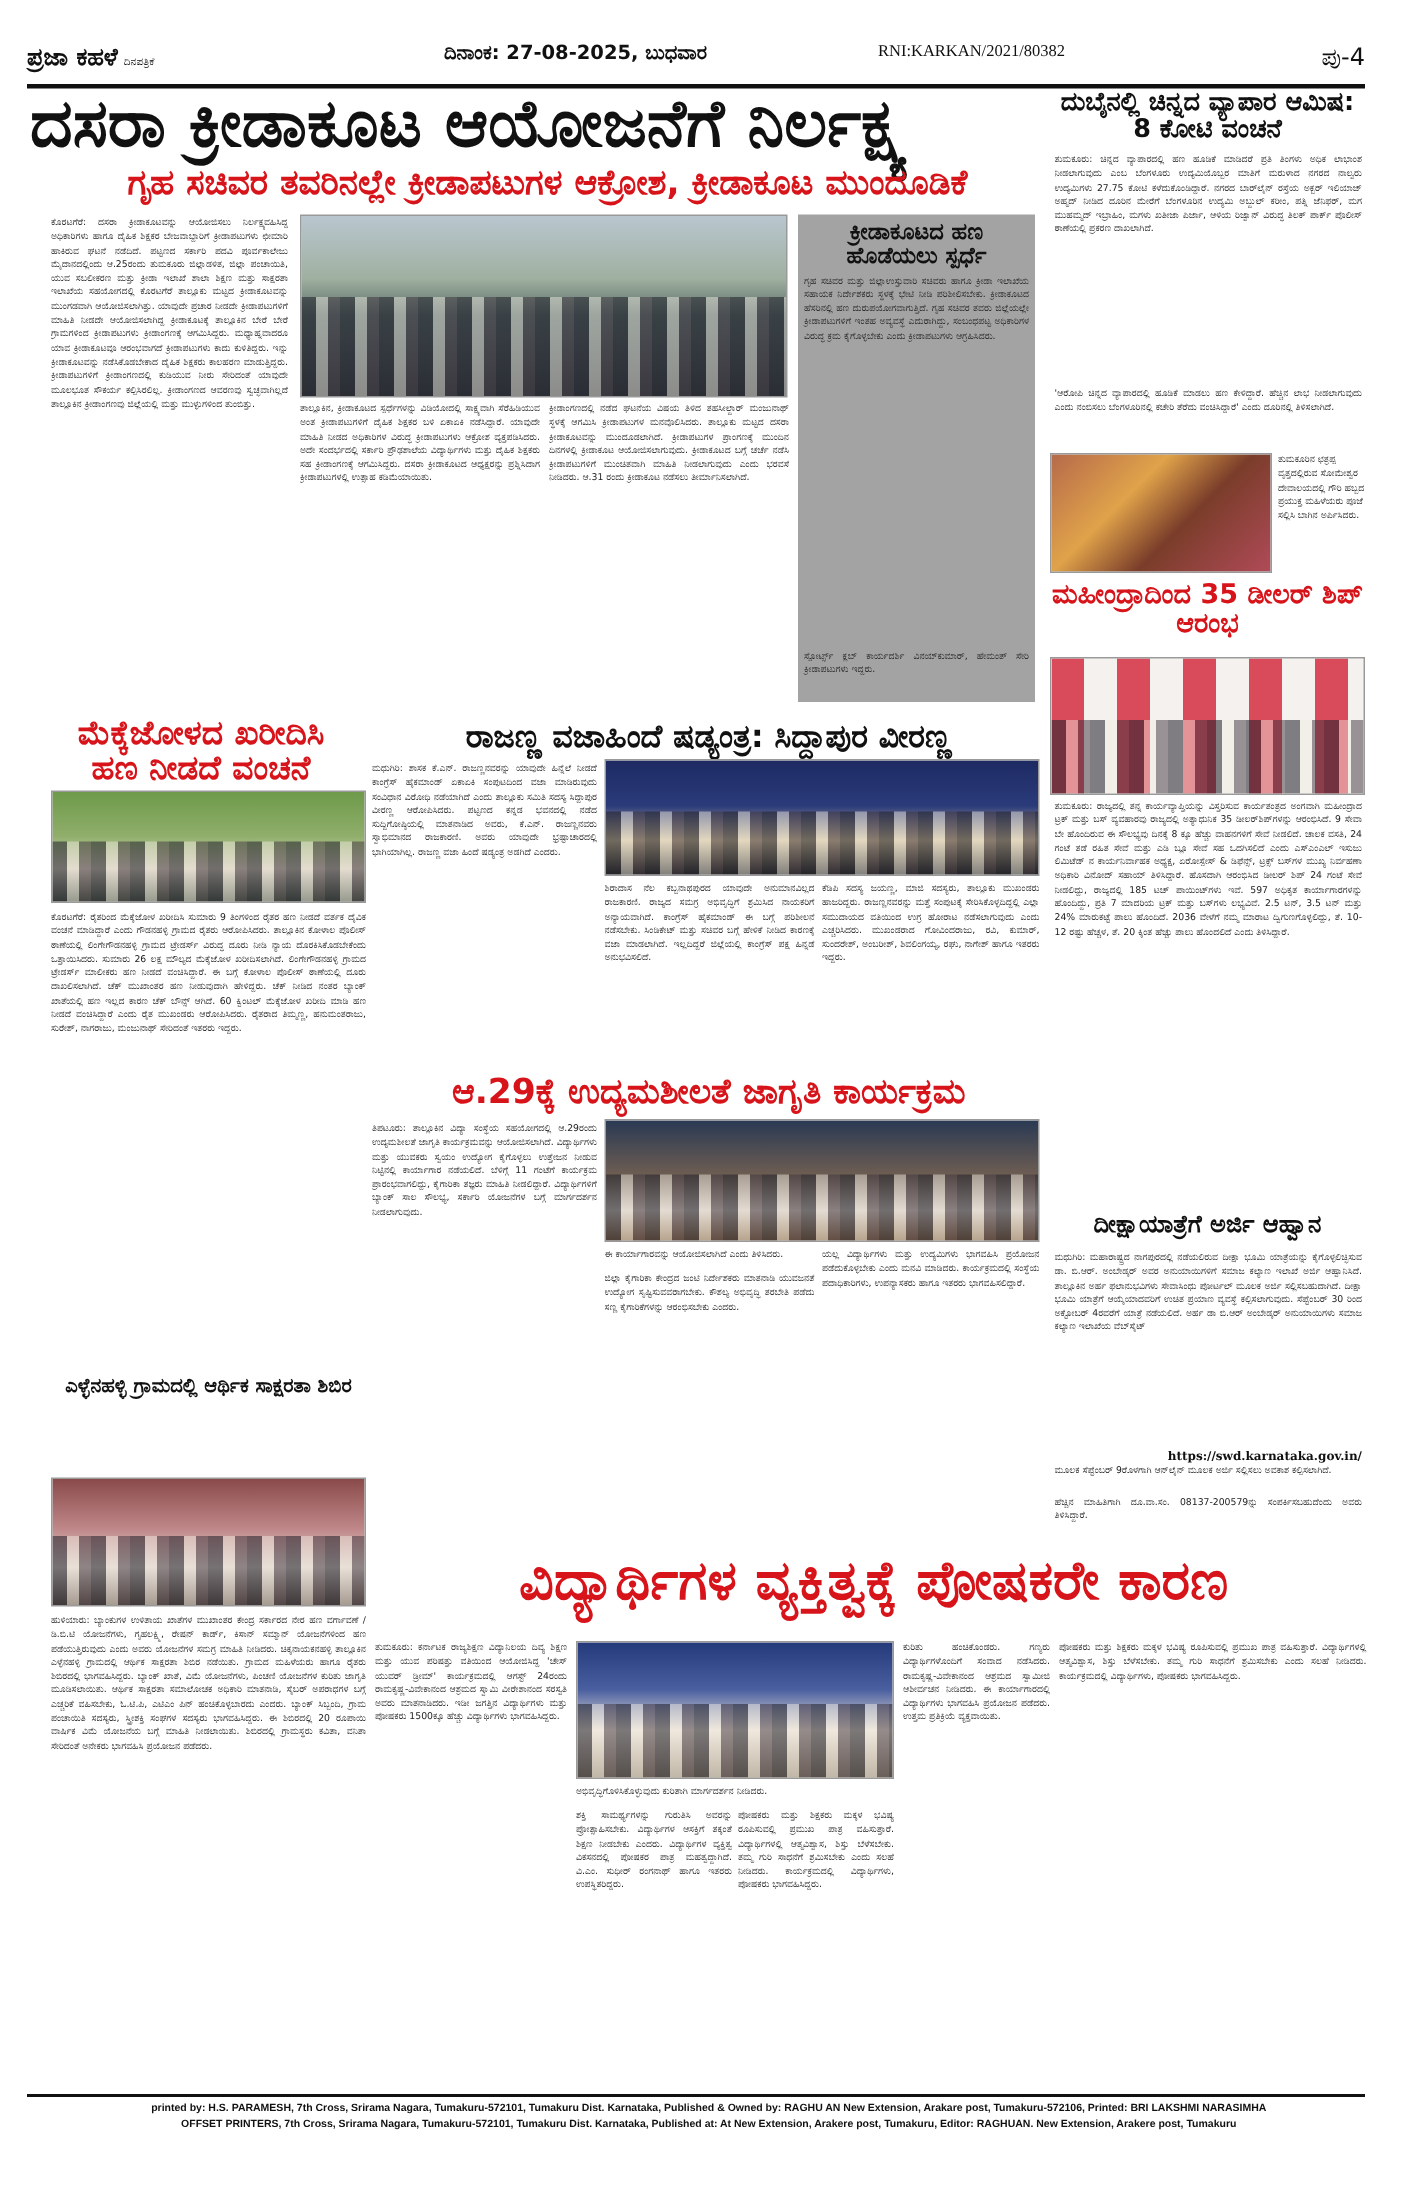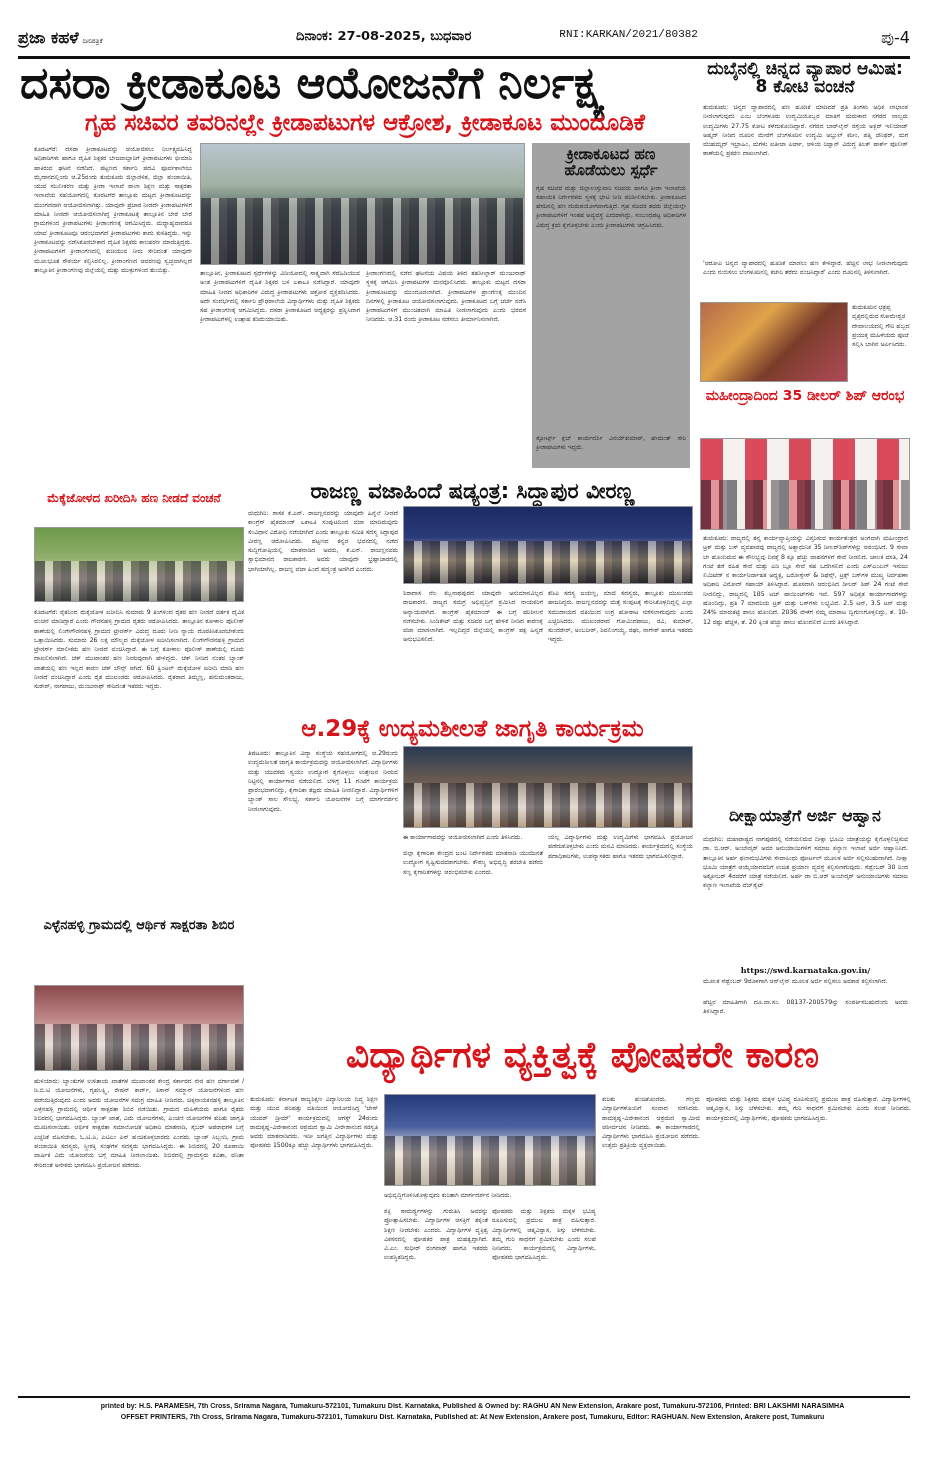--- a/index.html
+++ b/index.html
@@ -2,21 +2,21 @@
 <html><head>
 <meta charset="utf-8">
 <style>
 *{box-sizing:border-box;margin:0;padding:0}
 body{width:945px;height:1458px;background:#fff;font-family:"DejaVu Sans",sans-serif;color:#111;position:relative;overflow:hidden}
 .abs{position:absolute}
 .mast{left:18px;top:28px;width:892px;height:22px;display:flex;align-items:flex-start;font-family:"DejaVu Sans",sans-serif}
 .mast .brand{font-weight:bold;font-size:16px;width:110px}
 .mast .brand small{font-size:7px;font-weight:normal;margin-left:4px}
 .mast .date{font-size:13px;font-weight:bold;margin-left:168px}
-.mast .rni{font-size:11px;margin-left:88px;font-family:Liberation Mono, monospace}
+.mast .rni{font-size:11px;margin-left:114px;font-family:Liberation Serif, serif}
 .mast .pg{margin-left:auto;font-size:16px;font-weight:normal}
 .rule{left:18px;width:892px;height:3px;background:#111}
 .hl{font-family:"DejaVu Sans",sans-serif;font-weight:bold;line-height:1.05;text-align:center}
 .red{color:#d8141b}
 .col{font-size:6.2px;line-height:1.5;text-align:justify;color:#222;overflow:hidden}
 .photo{overflow:hidden}
 .ph1{background:linear-gradient(180deg,#b9c6cf 0%,#9fb0a0 35%,#5b6c6a 55%,#3a3f44 100%)}
 .ph2{background:linear-gradient(135deg,#b66a4a 0%,#e0a34a 35%,#7a3d2a 60%,#b04a58 100%)}
 .ph3{background:repeating-linear-gradient(90deg,#d94a5a 0 22px,#f4f1ee 22px 44px);}
 .ph4{background:linear-gradient(180deg,#6e9a4a 0%,#8fae6a 40%,#d9d0c0 70%,#4e5a4a 100%)}
@@ -57,33 +57,33 @@
   <div class="col" style="padding:2px 4px">ಸ್ಪೋರ್ಟ್ಸ್ ಕ್ಲಬ್ ಕಾರ್ಯದರ್ಶಿ ವಿನಯ್‌ಕುಮಾರ್, ಹೇಮಂತ್ ಸೇರಿ ಕ್ರೀಡಾಪಟುಗಳು ಇದ್ದರು.</div>
 </div>
 
 <div class="abs rule" style="left:700px;top:56px;width:210px;height:2px"></div>
 <div class="abs hl" style="left:700px;top:60px;width:210px;font-size:17px">ದುಬೈನಲ್ಲಿ ಚಿನ್ನದ ವ್ಯಾಪಾರ ಆಮಿಷ: 8 ಕೋಟಿ ವಂಚನೆ</div>
 <div class="abs col" style="left:703px;top:102px;width:205px;height:155px">ತುಮಕೂರು: ಚಿನ್ನದ ವ್ಯಾಪಾರದಲ್ಲಿ ಹಣ ಹೂಡಿಕೆ ಮಾಡಿದರೆ ಪ್ರತಿ ತಿಂಗಳು ಅಧಿಕ ಲಾಭಾಂಶ ನೀಡಲಾಗುವುದು ಎಂಬ ಬೆಂಗಳೂರು ಉದ್ಯಮಿಯೊಬ್ಬರ ಮಾತಿಗೆ ಮರುಳಾದ ನಗರದ ನಾಲ್ವರು ಉದ್ಯಮಿಗಳು 27.75 ಕೋಟಿ ಕಳೆದುಕೊಂಡಿದ್ದಾರೆ. ನಗರದ ಬಾರ್‌ಲೈನ್ ರಸ್ತೆಯ ಅಕ್ಬರ್ ಇಲಿಯಾಜ್ ಅಹ್ಮದ್ ನೀಡಿದ ದೂರಿನ ಮೇರೆಗೆ ಬೆಂಗಳೂರಿನ ಉದ್ಯಮಿ ಅಬ್ದುಲ್ ಕರೀಂ, ಪತ್ನಿ ಜೆನಿಫರ್, ಮಗ ಮುಹಮ್ಮದ್ ಇಬ್ರಾಹಿಂ, ಮಗಳು ಖತೀಜಾ ಪಿರ್ಜಾ, ಆಳಿಯ ರಿಜ್ವಾನ್ ವಿರುದ್ಧ ತಿಲಕ್ ಪಾರ್ಕ್ ಪೊಲೀಸ್ ಠಾಣೆಯಲ್ಲಿ ಪ್ರಕರಣ ದಾಖಲಾಗಿದೆ.</div>
 <div class="abs col" style="left:703px;top:258px;width:205px;height:42px">'ಆರೋಪಿ ಚಿನ್ನದ ವ್ಯಾಪಾರದಲ್ಲಿ ಹೂಡಿಕೆ ಮಾಡಲು ಹಣ ಕೇಳಿದ್ದಾರೆ. ಹೆಚ್ಚಿನ ಲಾಭ ನೀಡಲಾಗುವುದು ಎಂದು ನಂಬಿಸಲು ಬೆಂಗಳೂರಿನಲ್ಲಿ ಕಚೇರಿ ತೆರೆದು ವಂಚಿಸಿದ್ದಾರೆ' ಎಂದು ದೂರಿನಲ್ಲಿ ತಿಳಿಸಲಾಗಿದೆ.</div>
 <div class="abs photo ph2 boxed" style="left:700px;top:302px;width:148px;height:80px"></div>
 <div class="abs caption" style="left:852px;top:302px;width:58px;height:80px;overflow:hidden">ತುಮಕೂರಿನ ಛತ್ರಪ್ಪ ವೃತ್ತದಲ್ಲಿರುವ ಸೋಮೇಶ್ವರ ದೇವಾಲಯದಲ್ಲಿ ಗೌರಿ ಹಬ್ಬದ ಪ್ರಯುಕ್ತ ಮಹಿಳೆಯರು ಪೂಜೆ ಸಲ್ಲಿಸಿ ಬಾಗಿನ ಅರ್ಪಿಸಿದರು.</div>
 
-<div class="abs hl red" style="left:700px;top:388px;width:210px;font-size:14px">ಮಹೀಂದ್ರಾದಿಂದ 35 ಡೀಲರ್ ಶಿಪ್ ಆರಂಭ</div>
+<div class="abs hl red" style="left:700px;top:388px;width:210px;font-size:18px">ಮಹೀಂದ್ರಾದಿಂದ 35 ಡೀಲರ್ ಶಿಪ್ ಆರಂಭ</div>
 <div class="abs photo ph3 boxed" style="left:700px;top:438px;width:210px;height:92px">
     <div class="people"></div>
   </div>
 <div class="abs col" style="left:703px;top:533px;width:205px;height:268px">ತುಮಕೂರು: ರಾಜ್ಯದಲ್ಲಿ ತನ್ನ ಕಾರ್ಯವ್ಯಾಪ್ತಿಯನ್ನು ವಿಸ್ತರಿಸುವ ಕಾರ್ಯತಂತ್ರದ ಅಂಗವಾಗಿ ಮಹೀಂದ್ರಾದ ಟ್ರಕ್ ಮತ್ತು ಬಸ್ ವ್ಯವಹಾರವು ರಾಜ್ಯದಲ್ಲಿ ಅತ್ಯಾಧುನಿಕ 35 ಡೀಲರ್‌ಶಿಪ್‌ಗಳನ್ನು ಆರಂಭಿಸಿದೆ. 9 ಸೇವಾ ಬೇ ಹೊಂದಿರುವ ಈ ಸೌಲಭ್ಯವು ದಿನಕ್ಕೆ 8 ಕ್ಕೂ ಹೆಚ್ಚು ವಾಹನಗಳಿಗೆ ಸೇವೆ ನೀಡಲಿದೆ. ಚಾಲಕ ವಸತಿ, 24 ಗಂಟೆ ತಡೆ ರಹಿತ ಸೇವೆ ಮತ್ತು ಎಡಿ ಬ್ಲೂ ಸೇವೆ ಸಹ ಒದಗಿಸಲಿದೆ ಎಂದು ಎಸ್‌ಎಂಎಲ್ ಇಸುಜು ಲಿಮಿಟೆಡ್ ನ ಕಾರ್ಯನಿರ್ವಾಹಕ ಅಧ್ಯಕ್ಷ, ಏರೋಸ್ಪೇಸ್ &amp; ಡಿಫೆನ್ಸ್, ಟ್ರಕ್ಸ್ ಬಸ್‌ಗಳ ಮುಖ್ಯ ನಿರ್ವಹಣಾ ಅಧಿಕಾರಿ ವಿನೋದ್ ಸಹಾಯ್ ತಿಳಿಸಿದ್ದಾರೆ. ಹೊಸದಾಗಿ ಆರಂಭಿಸಿದ ಡೀಲರ್ ಶಿಪ್ 24 ಗಂಟೆ ಸೇವೆ ನೀಡಲಿದ್ದು, ರಾಜ್ಯದಲ್ಲಿ 185 ಟಚ್ ಪಾಯಿಂಟ್‌ಗಳು ಇವೆ. 597 ಅಧಿಕೃತ ಕಾರ್ಯಾಗಾರಗಳನ್ನು ಹೊಂದಿದ್ದು, ಪ್ರತಿ 7 ಮಾದರಿಯ ಟ್ರಕ್ ಮತ್ತು ಬಸ್‌ಗಳು ಲಭ್ಯವಿವೆ. 2.5 ಟನ್, 3.5 ಟನ್ ಮತ್ತು 24% ಮಾರುಕಟ್ಟೆ ಪಾಲು ಹೊಂದಿದೆ. 2036 ವೇಳೆಗೆ ನಮ್ಮ ಮಾರಾಟ ದ್ವಿಗುಣಗೊಳ್ಳಲಿದ್ದು, ತೆ. 10-12 ರಷ್ಟು ಹೆಚ್ಚಳ, ತೆ. 20 ಕ್ಕಿಂತ ಹೆಚ್ಚು ಪಾಲು ಹೊಂದಲಿದೆ ಎಂದು ತಿಳಿಸಿದ್ದಾರೆ.</div>
 
 <div class="abs hl" style="left:700px;top:808px;width:210px;font-size:16px">ದೀಕ್ಷಾಯಾತ್ರೆಗೆ ಅರ್ಜಿ ಆಹ್ವಾನ</div>
 <div class="abs col" style="left:703px;top:834px;width:205px;height:128px">ಮಧುಗಿರಿ: ಮಹಾರಾಷ್ಟ್ರದ ನಾಗಪುರದಲ್ಲಿ ನಡೆಯಲಿರುವ ದೀಕ್ಷಾ ಭೂಮಿ ಯಾತ್ರೆಯನ್ನು ಕೈಗೊಳ್ಳಲಿಚ್ಛಿಸುವ ಡಾ. ಬಿ.ಆರ್. ಅಂಬೇಡ್ಕರ್ ಅವರ ಅನುಯಾಯಿಗಳಿಗೆ ಸಮಾಜ ಕಲ್ಯಾಣ ಇಲಾಖೆ ಅರ್ಜಿ ಆಹ್ವಾನಿಸಿದೆ. ತಾಲ್ಲೂಕಿನ ಅರ್ಹ ಫಲಾನುಭವಿಗಳು ಸೇವಾಸಿಂಧು ಪೋರ್ಟಲ್ ಮೂಲಕ ಅರ್ಜಿ ಸಲ್ಲಿಸಬಹುದಾಗಿದೆ. ದೀಕ್ಷಾ ಭೂಮಿ ಯಾತ್ರೆಗೆ ಆಯ್ಕೆಯಾದವರಿಗೆ ಉಚಿತ ಪ್ರಯಾಣ ವ್ಯವಸ್ಥೆ ಕಲ್ಪಿಸಲಾಗುವುದು. ಸೆಪ್ಟೆಂಬರ್ 30 ರಿಂದ ಅಕ್ಟೋಬರ್ 4ರವರೆಗೆ ಯಾತ್ರೆ ನಡೆಯಲಿದೆ. ಅರ್ಹ ಡಾ ಬಿ.ಆರ್ ಅಂಬೇಡ್ಕರ್ ಅನುಯಾಯಿಗಳು ಸಮಾಜ ಕಲ್ಯಾಣ ಇಲಾಖೆಯ ವೆಬ್‌ಸೈಟ್</div>
-<div class="abs" style="left:703px;top:965px;width:205px;font-family:'DejaVu Serif',serif;font-weight:bold;font-size:8px;text-align:center">https://swd.karnataka.gov.in/</div>
+<div class="abs" style="left:703px;top:965px;width:205px;font-family:'DejaVu Serif',serif;font-weight:bold;font-size:8px;text-align:right">https://swd.karnataka.gov.in/</div>
 <div class="abs col" style="left:703px;top:976px;width:205px;height:20px">ಮೂಲಕ ಸೆಪ್ಟೆಂಬರ್ 9ರೊಳಗಾಗಿ ಆನ್‌ಲೈನ್ ಮೂಲಕ ಅರ್ಜಿ ಸಲ್ಲಿಸಲು ಅವಕಾಶ ಕಲ್ಪಿಸಲಾಗಿದೆ.</div>
 <div class="abs col" style="left:703px;top:997px;width:205px;height:22px">ಹೆಚ್ಚಿನ ಮಾಹಿತಿಗಾಗಿ ದೂ.ವಾ.ಸಂ. 08137-200579ನ್ನು ಸಂಪರ್ಕಿಸಬಹುದೆಂದು ಅವರು ತಿಳಿಸಿದ್ದಾರೆ.</div>
 
-<div class="abs hl red" style="left:34px;top:492px;width:200px;font-size:12px">ಮೆಕ್ಕೆಜೋಳದ ಖರೀದಿಸಿ ಹಣ ನೀಡದೆ ವಂಚನೆ</div>
+<div class="abs hl red" style="left:34px;top:478px;width:200px;font-size:22px">ಮೆಕ್ಕೆಜೋಳದ ಖರೀದಿಸಿ ಹಣ ನೀಡದೆ ವಂಚನೆ</div>
 <div class="abs photo ph4 boxed" style="left:34px;top:527px;width:210px;height:75px">
     <div class="people"></div>
   </div>
 <div class="abs col" style="left:34px;top:607px;width:210px;height:308px">ಕೊರಟಗೆರೆ: ರೈತರಿಂದ ಮೆಕ್ಕೆಜೋಳ ಖರೀದಿಸಿ ಸುಮಾರು 9 ತಿಂಗಳಿಂದ ರೈತರ ಹಣ ನೀಡದೆ ವರ್ತಕ ದೈವಿಕ ವಂಚನೆ ಮಾಡಿದ್ದಾರೆ ಎಂದು ಗೌಡನಹಳ್ಳಿ ಗ್ರಾಮದ ರೈತರು ಆರೋಪಿಸಿದರು. ತಾಲ್ಲೂಕಿನ ಕೋಳಾಲ ಪೊಲೀಸ್ ಠಾಣೆಯಲ್ಲಿ ಲಿಂಗೇಗೌಡನಹಳ್ಳಿ ಗ್ರಾಮದ ಟ್ರೇಡರ್ಸ್ ವಿರುದ್ಧ ದೂರು ನೀಡಿ ನ್ಯಾಯ ದೊರಕಿಸಿಕೊಡಬೇಕೆಂದು ಒತ್ತಾಯಿಸಿದರು. ಸುಮಾರು 26 ಲಕ್ಷ ಮೌಲ್ಯದ ಮೆಕ್ಕೆಜೋಳ ಖರೀದಿಸಲಾಗಿದೆ. ಲಿಂಗೇಗೌಡನಹಳ್ಳಿ ಗ್ರಾಮದ ಟ್ರೇಡರ್ಸ್ ಮಾಲೀಕರು ಹಣ ನೀಡದೆ ವಂಚಿಸಿದ್ದಾರೆ. ಈ ಬಗ್ಗೆ ಕೋಳಾಲ ಪೊಲೀಸ್ ಠಾಣೆಯಲ್ಲಿ ದೂರು ದಾಖಲಿಸಲಾಗಿದೆ. ಚೆಕ್ ಮುಖಾಂತರ ಹಣ ನೀಡುವುದಾಗಿ ಹೇಳಿದ್ದರು. ಚೆಕ್ ನೀಡಿದ ನಂತರ ಬ್ಯಾಂಕ್ ಖಾತೆಯಲ್ಲಿ ಹಣ ಇಲ್ಲದ ಕಾರಣ ಚೆಕ್ ಬೌನ್ಸ್ ಆಗಿದೆ. 60 ಕ್ವಿಂಟಲ್ ಮೆಕ್ಕೆಜೋಳ ಖರೀದಿ ಮಾಡಿ ಹಣ ನೀಡದೆ ವಂಚಿಸಿದ್ದಾರೆ ಎಂದು ರೈತ ಮುಖಂಡರು ಆರೋಪಿಸಿದರು. ರೈತರಾದ ತಿಮ್ಮಣ್ಣ, ಹನುಮಂತರಾಜು, ಸುರೇಶ್, ನಾಗರಾಜು, ಮಂಜುನಾಥ್ ಸೇರಿದಂತೆ ಇತರರು ಇದ್ದರು.</div>
 
 <div class="abs hl" style="left:250px;top:480px;width:445px;font-size:21px">ರಾಜಣ್ಣ ವಜಾಹಿಂದೆ ಷಡ್ಯಂತ್ರ: ಸಿದ್ದಾಪುರ ವೀರಣ್ಣ</div>
 <div class="abs col" style="left:248px;top:508px;width:150px;height:195px">ಮಧುಗಿರಿ: ಶಾಸಕ ಕೆ.ಎನ್. ರಾಜಣ್ಣನವರನ್ನು ಯಾವುದೇ ಹಿನ್ನೆಲೆ ನೀಡದೆ ಕಾಂಗ್ರೆಸ್ ಹೈಕಮಾಂಡ್ ಏಕಾಏಕಿ ಸಂಪುಟದಿಂದ ವಜಾ ಮಾಡಿರುವುದು ಸಂವಿಧಾನ ವಿರೋಧಿ ನಡೆಯಾಗಿದೆ ಎಂದು ತಾಲ್ಲೂಕು ಸಮಿತಿ ಸದಸ್ಯ ಸಿದ್ದಾಪುರ ವೀರಣ್ಣ ಆರೋಪಿಸಿದರು. ಪಟ್ಟಣದ ಕನ್ನಡ ಭವನದಲ್ಲಿ ನಡೆದ ಸುದ್ದಿಗೋಷ್ಠಿಯಲ್ಲಿ ಮಾತನಾಡಿದ ಅವರು, ಕೆ.ಎನ್. ರಾಜಣ್ಣನವರು ಸ್ವಾಭಿಮಾನದ ರಾಜಕಾರಣಿ. ಅವರು ಯಾವುದೇ ಭ್ರಷ್ಟಾಚಾರದಲ್ಲಿ ಭಾಗಿಯಾಗಿಲ್ಲ. ರಾಜಣ್ಣ ವಜಾ ಹಿಂದೆ ಷಡ್ಯಂತ್ರ ಅಡಗಿದೆ ಎಂದರು.</div>
 <div class="abs photo ph5 boxed" style="left:403px;top:506px;width:290px;height:78px">
     <div class="people"></div>
   </div>

